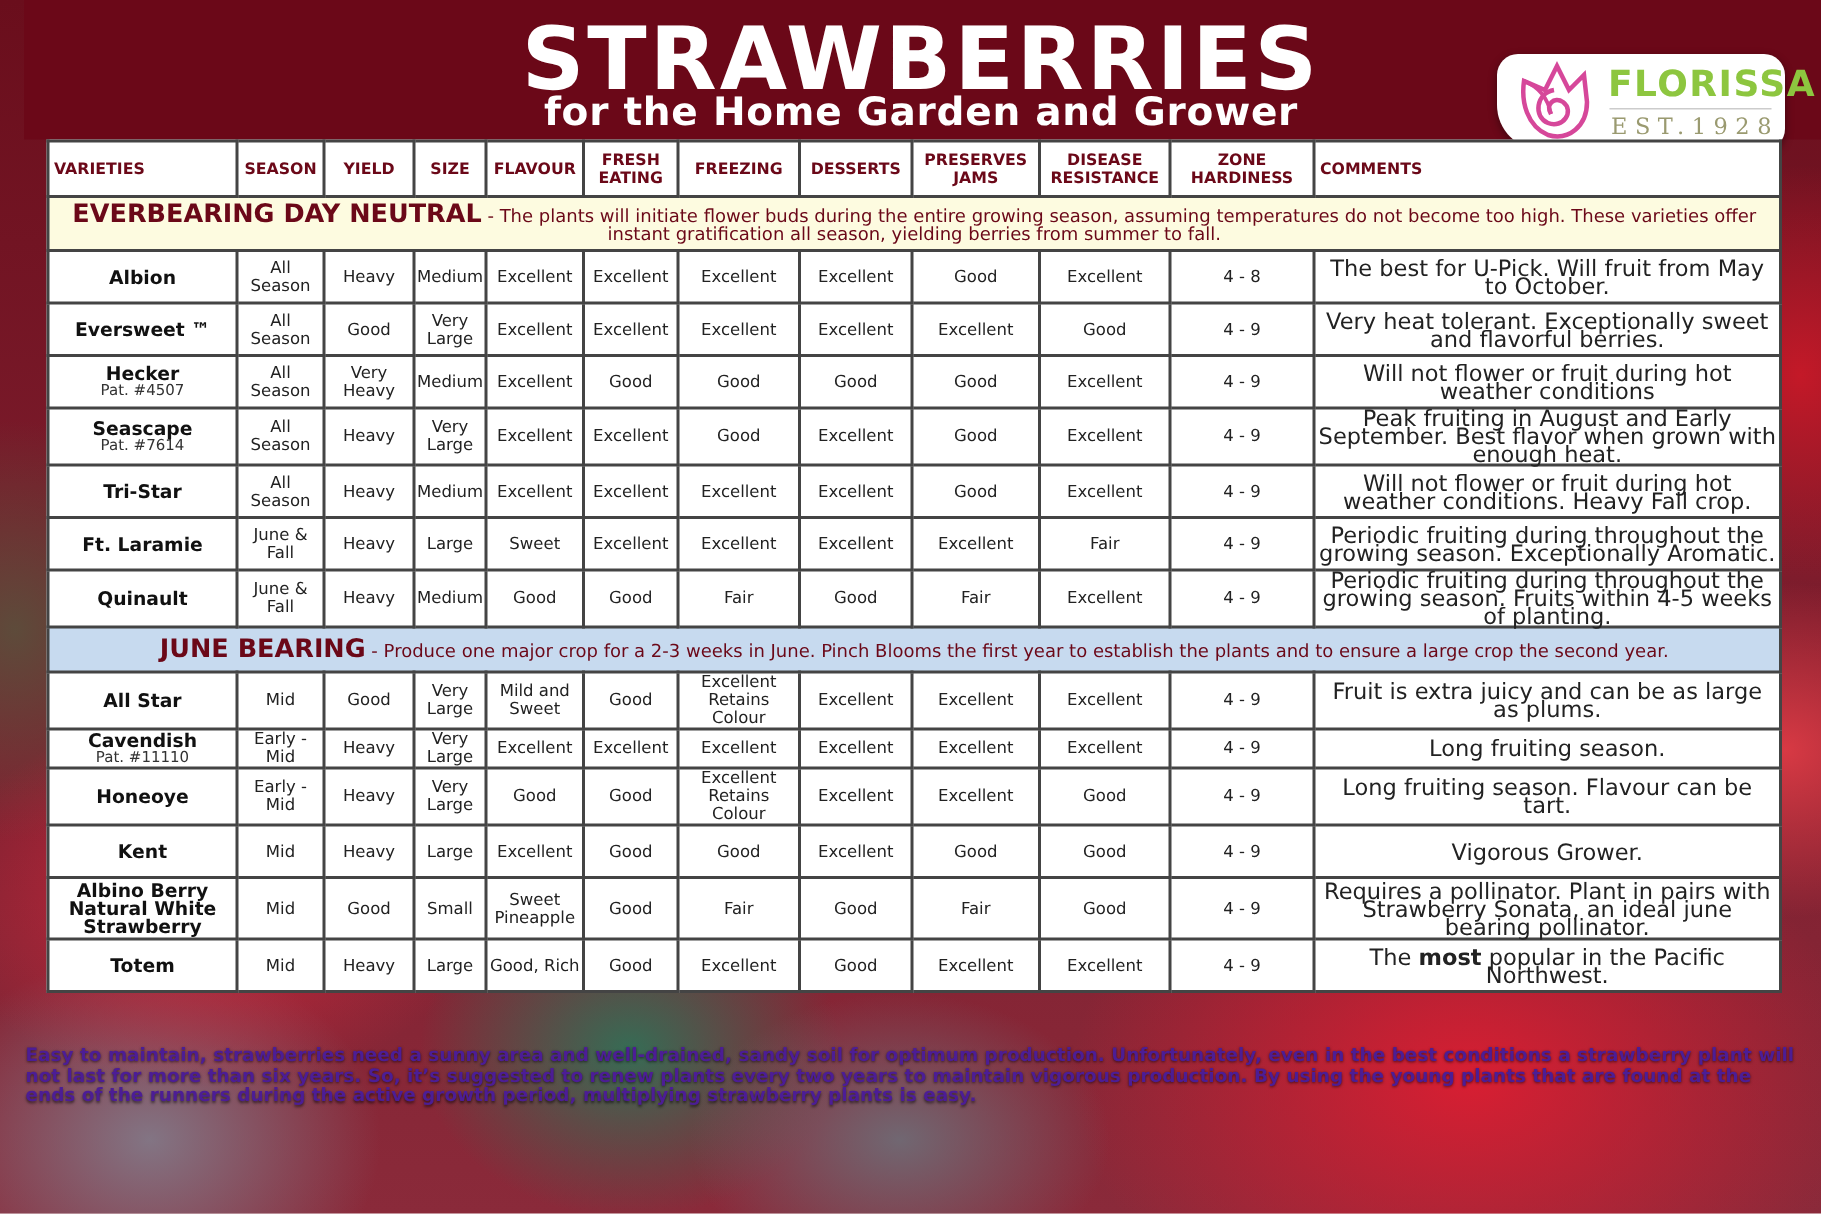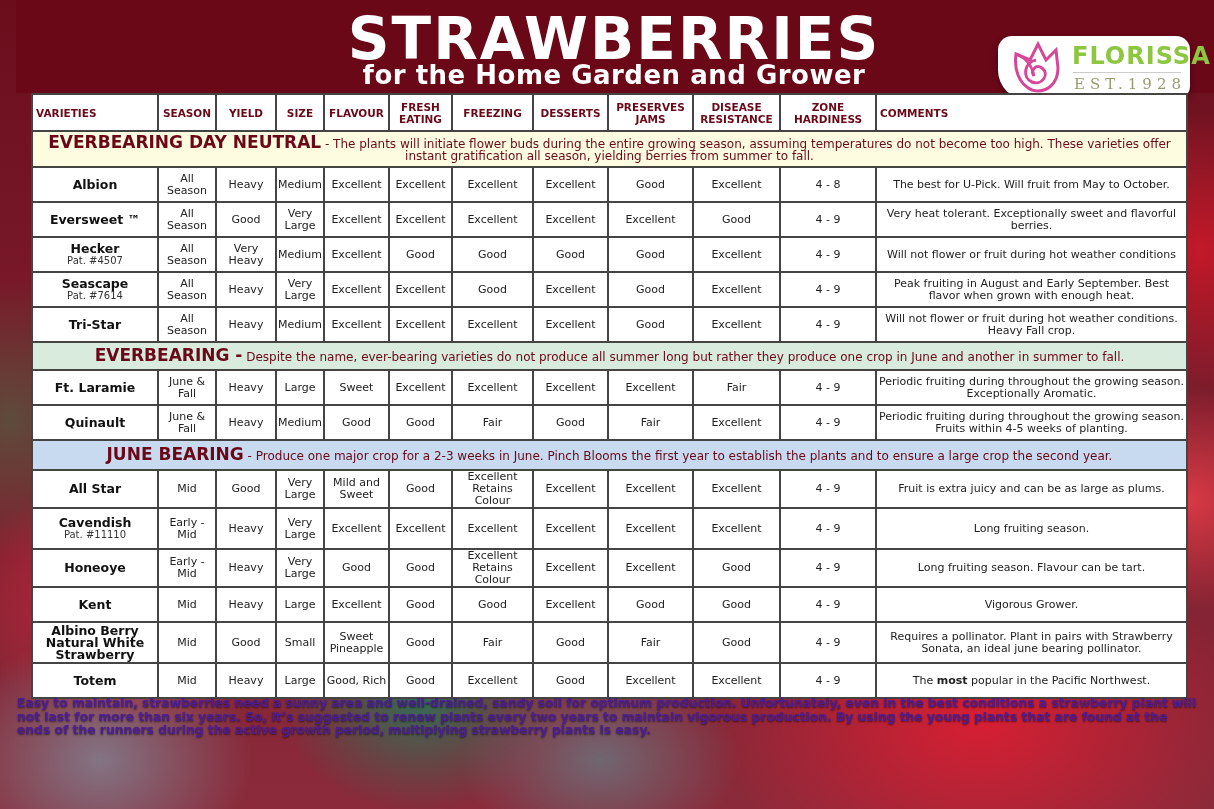--- a/index.html
+++ b/index.html
@@ -57,30 +57,30 @@
     border: 2px solid #444;
     text-align: center; vertical-align: middle;
     line-height: 12px; padding: 0 1px;
   }
   table.chart th {
     color: #6b0818; font-weight: bold; font-size: 10.5px; height: 37px;
   }
   table.chart th.left { text-align: left; padding-left: 3px; }
   td.variety { text-align: left; padding-left: 3px; font-weight: bold; font-size: 12.5px; color: #111; line-height: 13px; }
   td.variety .pat { display: block; font-weight: normal; font-size: 10px; color: #333; line-height: 11px; }
-  td.comment { text-align: left; padding-left: 3px; font-size: 11px; line-height: 13px; }
+  td.comment { text-align: left; padding-left: 3px; font-size: 15px; line-height: 13px; }
   td.section {
     text-align: left; padding: 0 3px; color: #6b0818; font-size: 12px; line-height: 17px;
   }
   td.section .sec-title { font-weight: bold; font-size: 17px; }
   tr.sec-1 td.section { background: #fdfbe0; height: 36px; }
   tr.sec-2 td.section { background: #d8ebdc; height: 28px; }
   tr.sec-3 td.section { background: #c7daef; height: 30px; }
   tr.r33 { height: 35px; }
-  tr.r26 { height: 41px; }
+  tr.r26 { height: 26px; }
   tr.r41 { height: 41px; }
 
   .footer {
     position: absolute; left: 17px; top: 697px; width: 1180px;
     color: #4c1d95; font-weight: bold; font-size: 12.3px; line-height: 13.5px;
     text-shadow: 0 1px 2px rgba(0,0,0,0.6);
   }
 </style>
 </head>
 <body>
@@ -201,23 +201,20 @@
       <td>Excellent</td>
       <td>Excellent</td>
       <td>Excellent</td>
       <td>Excellent</td>
       <td>Good</td>
       <td>Excellent</td>
       <td>4 - 9</td>
       <td class="comment">Will not flower or fruit during hot weather conditions. Heavy Fall crop.</td>
     </tr>
 
-    <tr class="sec-2">
-      <td class="section" colspan="12"><span class="sec-title">EVERBEARING -</span><span> Despite the name, ever-bearing varieties do not produce all summer long but rather they produce one crop in June and another in summer to fall.</span></td>
-    </tr>
     <tr class="r33">
       <td class="variety"><span>Ft. Laramie</span></td>
       <td>June &amp; Fall</td>
       <td>Heavy</td>
       <td>Large</td>
       <td>Sweet</td>
       <td>Excellent</td>
       <td>Excellent</td>
       <td>Excellent</td>
       <td>Excellent</td>

